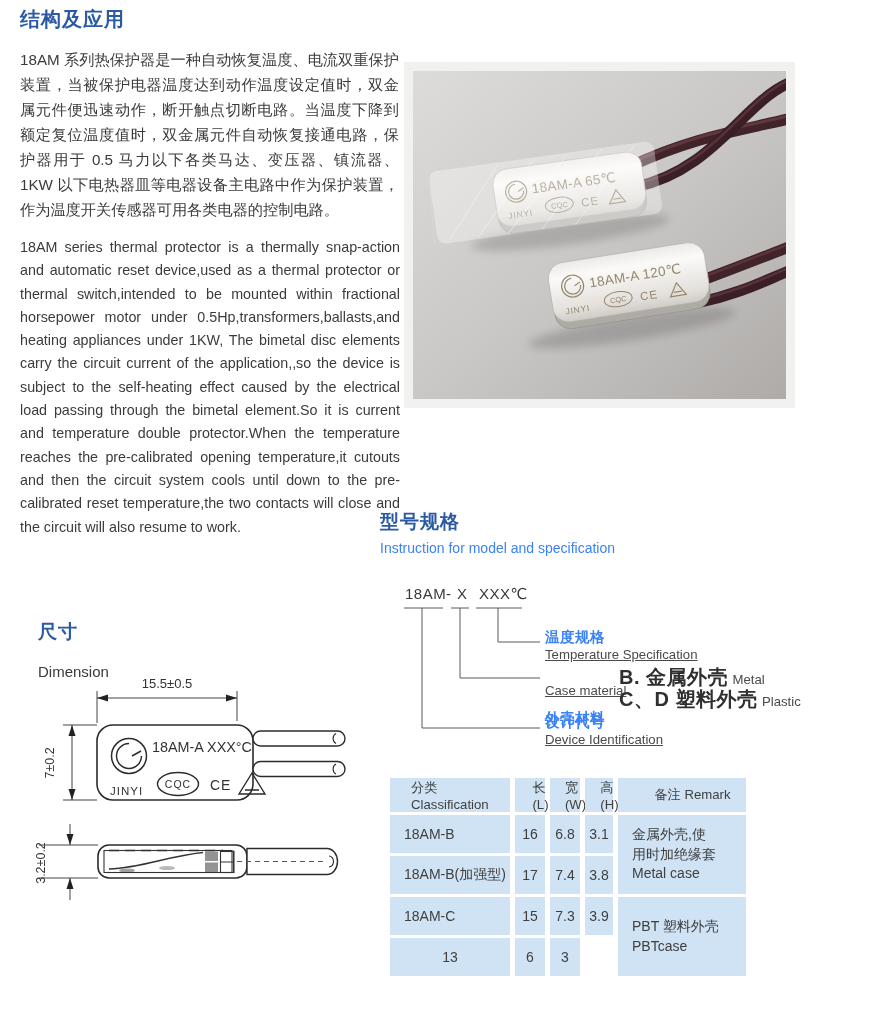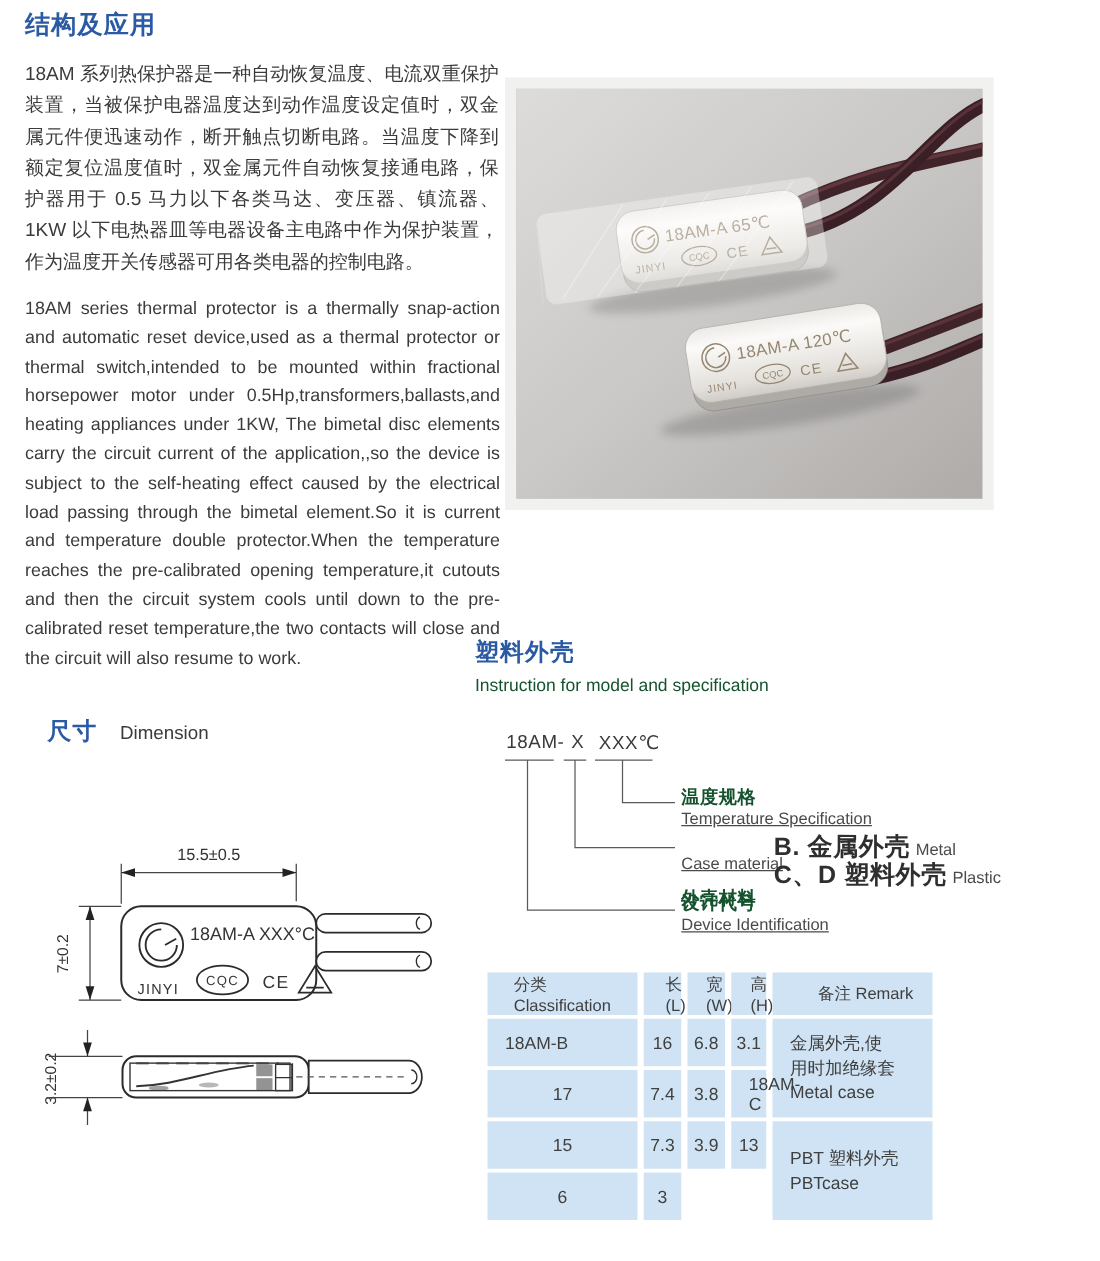--- a/index.html
+++ b/index.html
@@ -6,34 +6,34 @@
   html,body { width:880px; height:1009px; background:#ffffff; }
   body { font-family:"Liberation Sans","DejaVu Sans",sans-serif; color:#3c3c3c; position:relative; overflow:hidden; }
   .abs { position:absolute; }
 
   
   .sec-head { display:flex; align-items:baseline; gap:18px; }
   .sec-head .zh { color:#2b5aa5; font-size:20px; font-weight:bold; letter-spacing:1px; }
   .sec-head .en { color:#3a3a3a; font-size:17px; }
 
   .sub-head-zh { color:#2b5aa5; font-size:19px; font-weight:bold; letter-spacing:1px; }
-  .sub-head-en { color:#14532d; font-size:14px; }
+  .sub-head-en { color:#3b82f6; font-size:14px; }
 
   
   .para-zh { width:379px; font-size:15.2px; line-height:25px; text-align:justify; color:#3b3b3b; }
   .para-en { width:380px; font-size:14.3px; line-height:23.3px; text-align:justify; color:#3b3b3b; }
 
   
   .photo-frame { width:391px; height:346px; background:#f1f1f0; padding:9px; }
   .photo-frame svg { display:block; background:#c8c6c4; }
 
   
   .diagram { width:450px; height:186px; }
   .diagram .code { position:absolute; top:7px; font-size:15px; color:#3a3a3a; letter-spacing:.5px; }
-  .diagram .lbl-zh { position:absolute; font-size:14.5px; font-weight:bold; color:#14532d; letter-spacing:.5px; }
+  .diagram .lbl-zh { position:absolute; font-size:14.5px; font-weight:bold; color:#3b82f6; letter-spacing:.5px; }
   .diagram .lbl-en { position:absolute; font-size:13.2px; color:#4a4a4a;text-decoration:underline; }
   .diagram .opt { position:absolute; white-space:nowrap; }
   .diagram .opt b { font-size:20px; color:#2f2f2f; letter-spacing:.5px; }
   .diagram .opt span { font-size:13.2px; color:#4a4a4a; }
 
   
   .drawing text { fill:#333; font-family:"Liberation Sans",sans-serif; }
   .drawing .outline { stroke:#2b2b2b; fill:#fff; }
   .drawing .dim { stroke:#444; stroke-width:1; fill:none; }
   .drawing .arr { fill:#222; stroke:none; }
@@ -134,21 +134,21 @@
           <text x="12" y="52" font-size="8.5" letter-spacing=".8">JINYI</text>
           <ellipse cx="66" cy="45" rx="14" ry="7.5" fill="none" stroke="#95866f" stroke-width="1"></ellipse>
           <text x="66" y="48" font-size="7.5" text-anchor="middle">CQC</text>
           <text x="88" y="50" font-size="11.5" letter-spacing="1">CE</text>
           <path d="M 118,51 h 16 l -8,-13 z M 122,47 h 8" fill="none" stroke="#95866f" stroke-width="1.2"></path>
         </g>
       </g>
     </svg>
   </div>
 
-  <div class="abs sub-head-zh" style="left:380px; top:509px;">塑料外壳</div>
+  <div class="abs sub-head-zh" style="left:380px; top:509px;">型号规格</div>
   <div class="abs sub-head-en" style="left:380px; top:540px;">Instruction for model and specification</div>
 
   <div class="abs diagram" style="left:395px; top:578px;">
     <svg class="abs" style="left:0; top:0;" width="450" height="186" viewBox="0 0 450 186">
       <g stroke="#5a5a5a" stroke-width="1" fill="none">
         <path d="M 9,30 H 48 M 56,30 H 74 M 81,30 H 127"></path>
         <path d="M 27,30 V 150 H 145"></path>
         <path d="M 65,30 V 100 H 145"></path>
         <path d="M 103,30 V 64 H 145"></path>
       </g>
@@ -163,21 +163,21 @@
 
     <span class="lbl-zh" style="left:150px; top:86px;margin-top:45px;">外壳材料</span>
     <span class="lbl-en" style="left:150px; top:105px;">Case material</span>
     <span class="opt" style="left:224px; top:86px;"><b>B. 金属外壳</b> <span>Metal</span></span>
     <span class="opt" style="left:224px; top:108px;"><b>C、D 塑料外壳</b> <span>Plastic</span></span>
 
     <span class="lbl-zh" style="left:150px; top:135px;">设计代号</span>
     <span class="lbl-en" style="left:150px; top:154px;">Device Identification</span>
   </div>
 
-  <div class="abs sec-head" style="left:38px; top:572px;">
+  <div class="abs sec-head" style="left:38px; top:619px;flex-direction:column;">
     <span class="zh" style="font-size:19px;">尺寸</span>
     <span class="en" style="font-size:15px;">Dimension</span>
   </div>
 
   <svg class="abs drawing" style="left:40px; top:655px;" width="320" height="155" viewBox="0 0 320 155">
     <text x="127" y="33" font-size="13" text-anchor="middle">15.5±0.5</text>
     <path class="dim" d="M 57,43 H 197 M 57,36 V 68 M 197,36 V 66"></path>
     <polygon class="arr" points="57,43 68,39.5 68,46.5"></polygon>
     <polygon class="arr" points="197,43 186,39.5 186,46.5"></polygon>
 
@@ -234,20 +234,21 @@
     <div class="hd">备注 Remark</div>
 
     <div class="model">18AM-B</div>
     <div class="num">16</div>
     <div class="num">6.8</div>
     <div class="num">3.1</div>
     <div class="remark remark-metal">金属外壳,使
 用时加绝缘套
 Metal case</div>
 
+    <div class="model">18AM-B(加强型)</div>
     <div class="num">17</div>
     <div class="num">7.4</div>
     <div class="num">3.8</div>
 
     <div class="model">18AM-C</div>
     <div class="num">15</div>
     <div class="num">7.3</div>
     <div class="num">3.9</div>
     <div class="remark remark-pbt">PBT 塑料外壳
 PBTcase</div>

